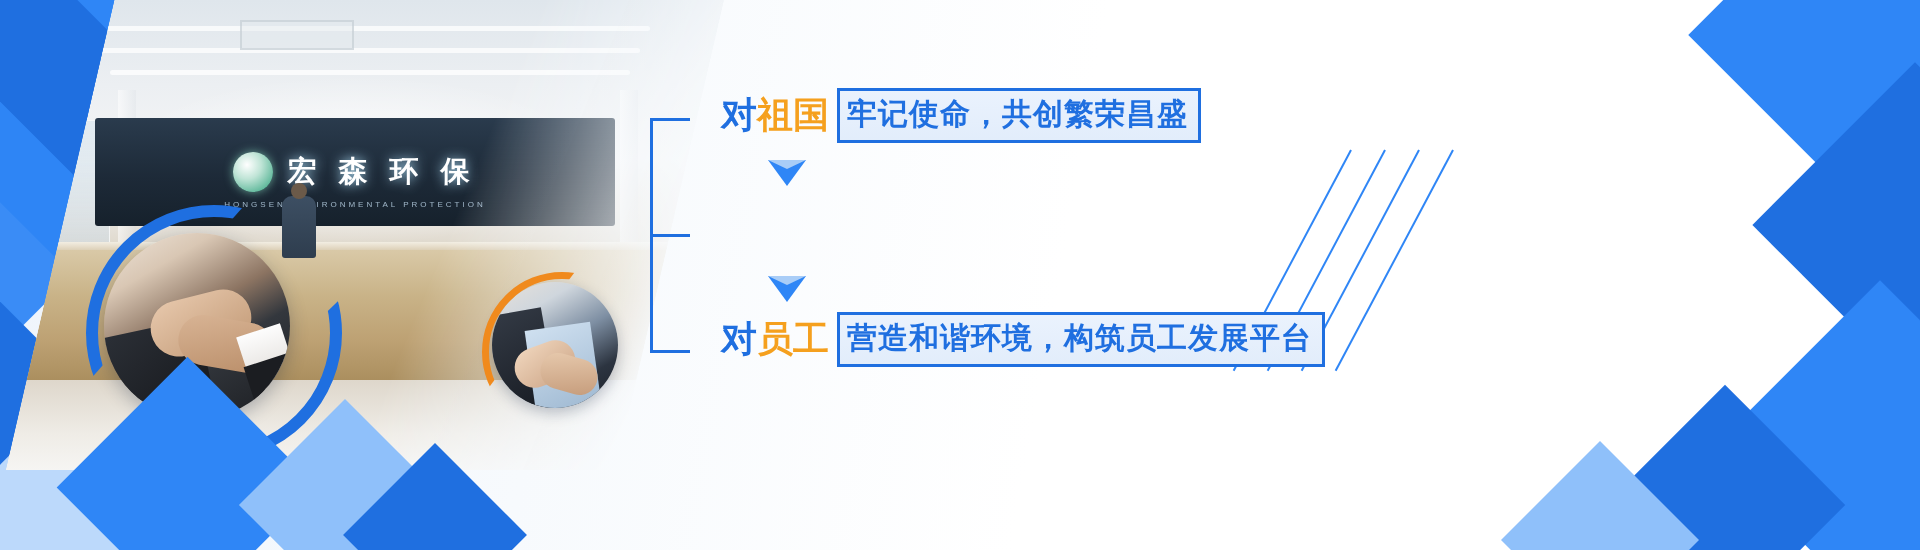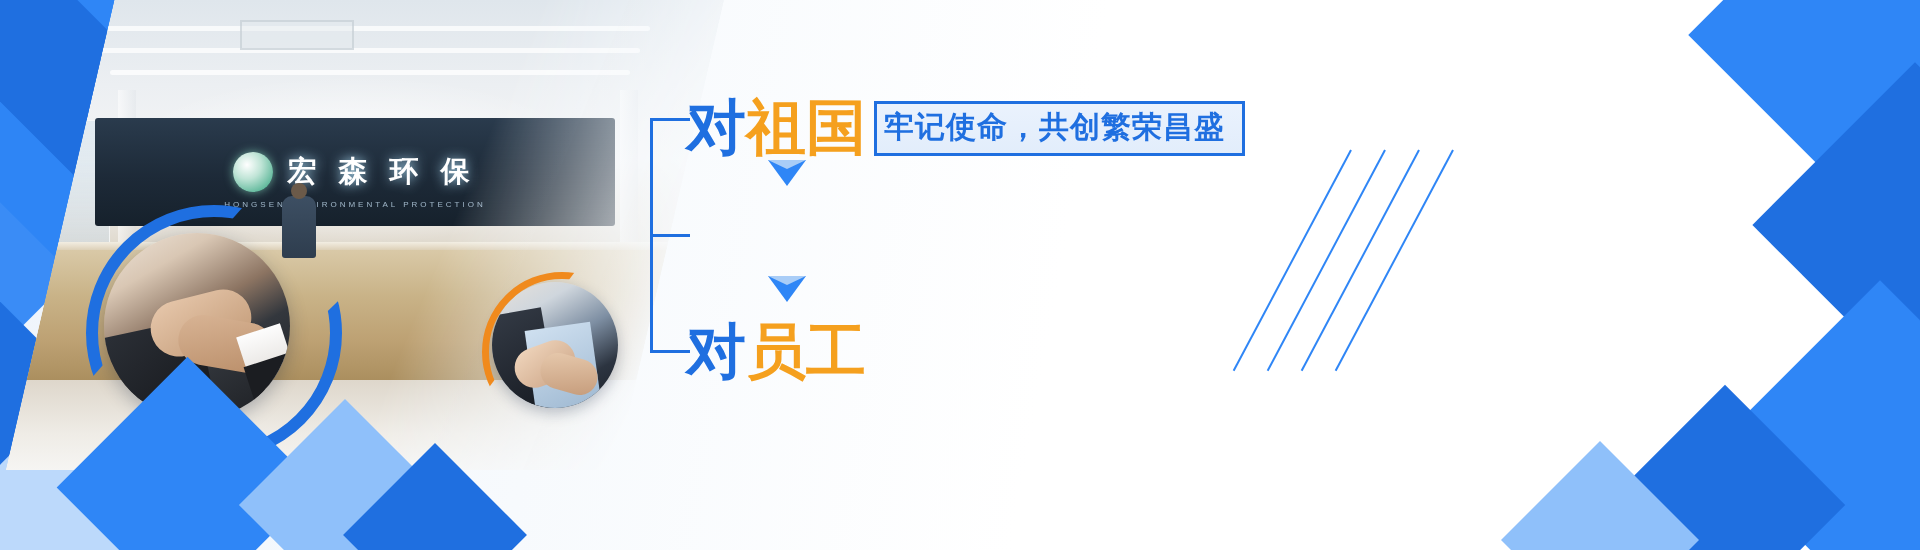--- a/index.html
+++ b/index.html
@@ -226,31 +226,32 @@
   .tick.t1{top:118px;}
   .tick.t2{top:234px;}
   .tick.t3{top:350px;}
 
   .row{position:absolute;left:36px;display:flex;align-items:center;}
   .row.r1{top:88px;}
   .row.r2{top:204px;}
   .row.r3{top:312px;}
 
   .lead{
-    font-size:60px;font-weight:bold;letter-spacing:0px;white-space:nowrap;
+    font-size:36px;font-weight:bold;letter-spacing:0px;white-space:nowrap;
     font-family:"DejaVu Sans","Liberation Sans",sans-serif;
+    margin-left:35px;
   }
   .lead .b{color:#1f6fe0;}
   .lead .o{color:#f5a01e;}
 
   .tagbox{
     margin-left:8px;
     border:3px solid #1f6fe0;
     background:linear-gradient(180deg,#eaf2fd,#e2edfb);
-    padding:3px 17px 5px 7px;
+    padding:3px 10px 5px 7px;
     color:#1f6fe0;
     font-size:30px;font-weight:bold;letter-spacing:1px;white-space:nowrap;
     font-family:"DejaVu Sans","Liberation Sans",sans-serif;
   }
 
   .arrow{
     position:absolute;left:118px;width:0;height:0;
     border-left:19px solid transparent;border-right:19px solid transparent;
     border-top:26px solid #2f86f6;
   }
@@ -348,16 +349,17 @@
 
     <div class="row r2">
     </div>
 
     <div class="arrow a2"></div>
 
     <div class="row r3">
       <div class="lead">
         <span class="b">对</span><span class="o">员工</span>
       </div>
+      <div class="tagbox">营造和谐环境，构筑员工发展平台</div>
     </div>
 
   </div>
 </div>
 
 </body></html>

